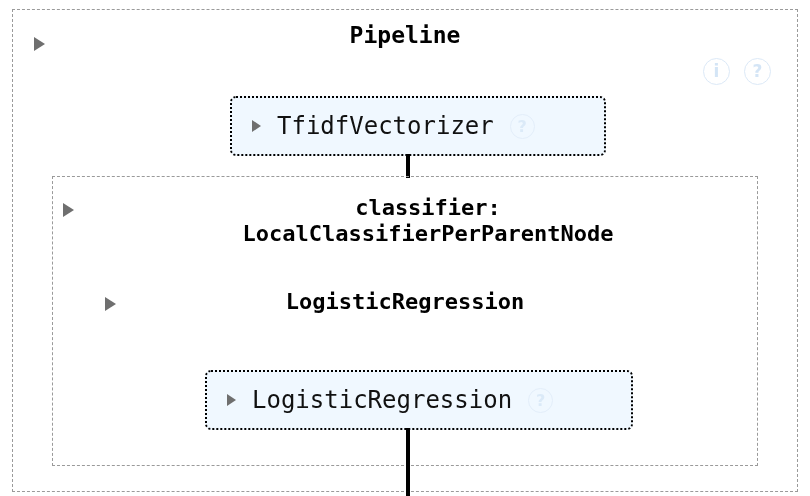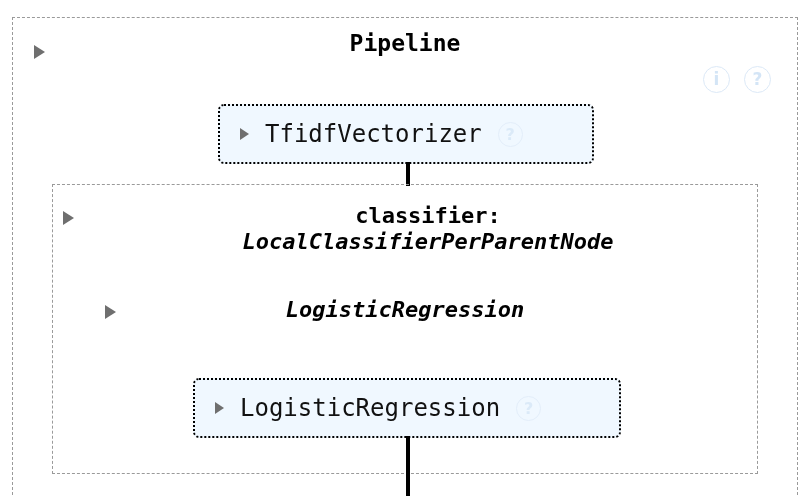--- a/index.html
+++ b/index.html
@@ -10,21 +10,21 @@
   body {
     width: 810px;
     height: 496px;
     font-family: "DejaVu Sans Mono", "Liberation Mono", monospace;
     overflow: hidden;
     position: relative;
   }
 
   #diagram-root {
     position: absolute;
-    left: 0; top: 12px;
+    left: 0; top: 4px;
     width: 810px;
     height: 391px;
   }
 
   
   .outer-box {
     position: absolute;
     left: 12px;
     top: 5px;
     width: 786px;
@@ -84,20 +84,21 @@
 
   
   .est-box {
     position: absolute;
     background: #f0f8ff;
     border: 2px dotted #000000;
     border-radius: 6px;
     box-sizing: border-box;
     display: flex;
     align-items: center;
+    margin-left: 12px;
   }
   .est-box .tri {
     position: static;
     margin-left: 20px;
     margin-right: 16px;
     flex: 0 0 auto;
     border-top: 6px solid transparent;
     border-bottom: 6px solid transparent;
     border-left: 9px solid #6f6f6f;
   }
@@ -153,21 +154,21 @@
     left: 0;
     right: 0;
     text-align: center;
     font-size: 22px;
     font-weight: bold;
     color: #000000;
     line-height: 26px;
   }
   #classifier-title { top: 191px; padding-left: 46px; }
   #localclf-title  { top: 285px; }
-  .nested-title .l2 { display: block; font-style: italic; }
+  .nested-title .l2 { display: block; }
 
   
   .connector {
     position: absolute;
     width: 4px;
     background: #000000;
     left: 406px;
   }
   #conn-top    { top: 150px; height: 24px; }
   #conn-bottom { top: 424px; height: 72px; }

